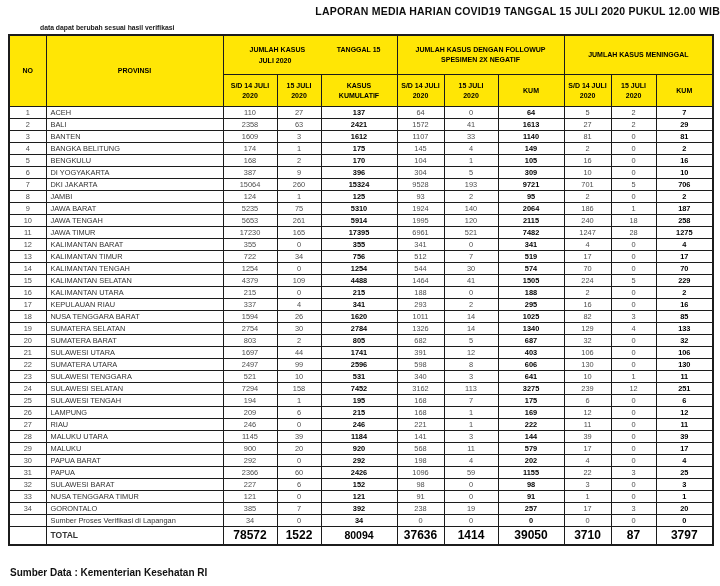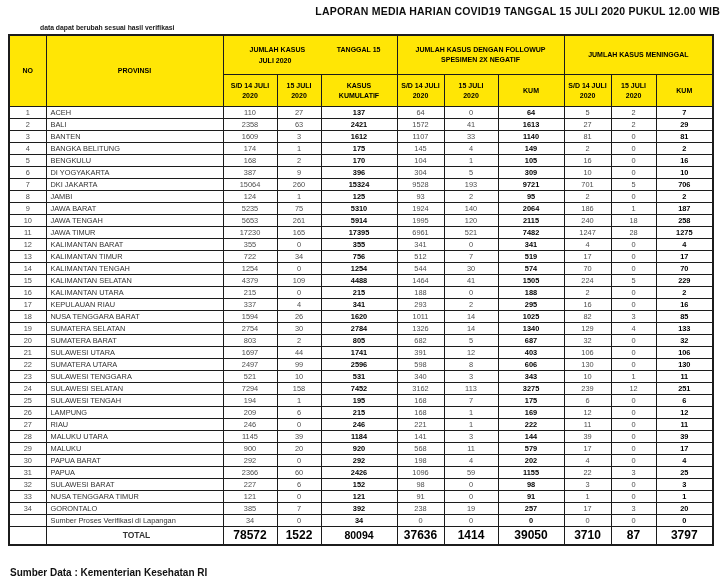--- a/index.html
+++ b/index.html
@@ -12,21 +12,21 @@
   th{background:#ffe605;font-weight:bold;font-size:7px;color:#000;text-align:center;vertical-align:middle;line-height:1.4;}
   thead tr.group-row th{height:38px;}
   thead tr.sub-row th{height:31px;}
   .pre{white-space:pre-line;}
   .g1top{display:flex;justify-content:space-between;padding:0 16px 0 26px;}
   .g1bottom{text-align:center;margin-top:1px;padding-right:70px;}
   tbody td{font-size:7.4px;height:11px;line-height:11px;text-align:center;color:#4d4d4d;white-space:nowrap;}
   td.prov{text-align:left;padding-left:4px;color:#333;}
   tbody td:nth-child(5),tbody td:nth-child(8),tbody td:nth-child(11){font-weight:bold;color:#000;}
   tfoot td{font-weight:bold;color:#000;font-size:12px;height:17px;line-height:17px;text-align:center;border-top:1.5px solid #1c1c1c;}
-  tfoot td.prov{text-align:center;padding-left:4px;font-size:8.5px;}
+  tfoot td.prov{text-align:left;padding-left:4px;font-size:8.5px;}
   tfoot td:nth-child(5){font-size:10.5px;margin-left:43px;}
   .footer{position:absolute;top:567px;left:10px;font-weight:bold;font-size:10px;color:#111;}
 </style>
 </head>
 <body>
 
 <div class="page">
   <div class="title">LAPORAN MEDIA HARIAN COVID19 TANGGAL 15 JULI 2020 PUKUL 12.00 WIB</div>
   <div class="subtitle">data dapat berubah sesuai hasil verifikasi</div>
 
@@ -366,21 +366,21 @@
           <td>130</td>
         </tr>
         <tr>
           <td>23</td>
           <td class="prov">SULAWESI TENGGARA</td>
           <td>521</td>
           <td>10</td>
           <td>531</td>
           <td>340</td>
           <td>3</td>
-          <td>343</td>
+          <td>641</td>
           <td>10</td>
           <td>1</td>
           <td>11</td>
         </tr>
         <tr>
           <td>24</td>
           <td class="prov">SULAWESI SELATAN</td>
           <td>7294</td>
           <td>158</td>
           <td>7452</td>

